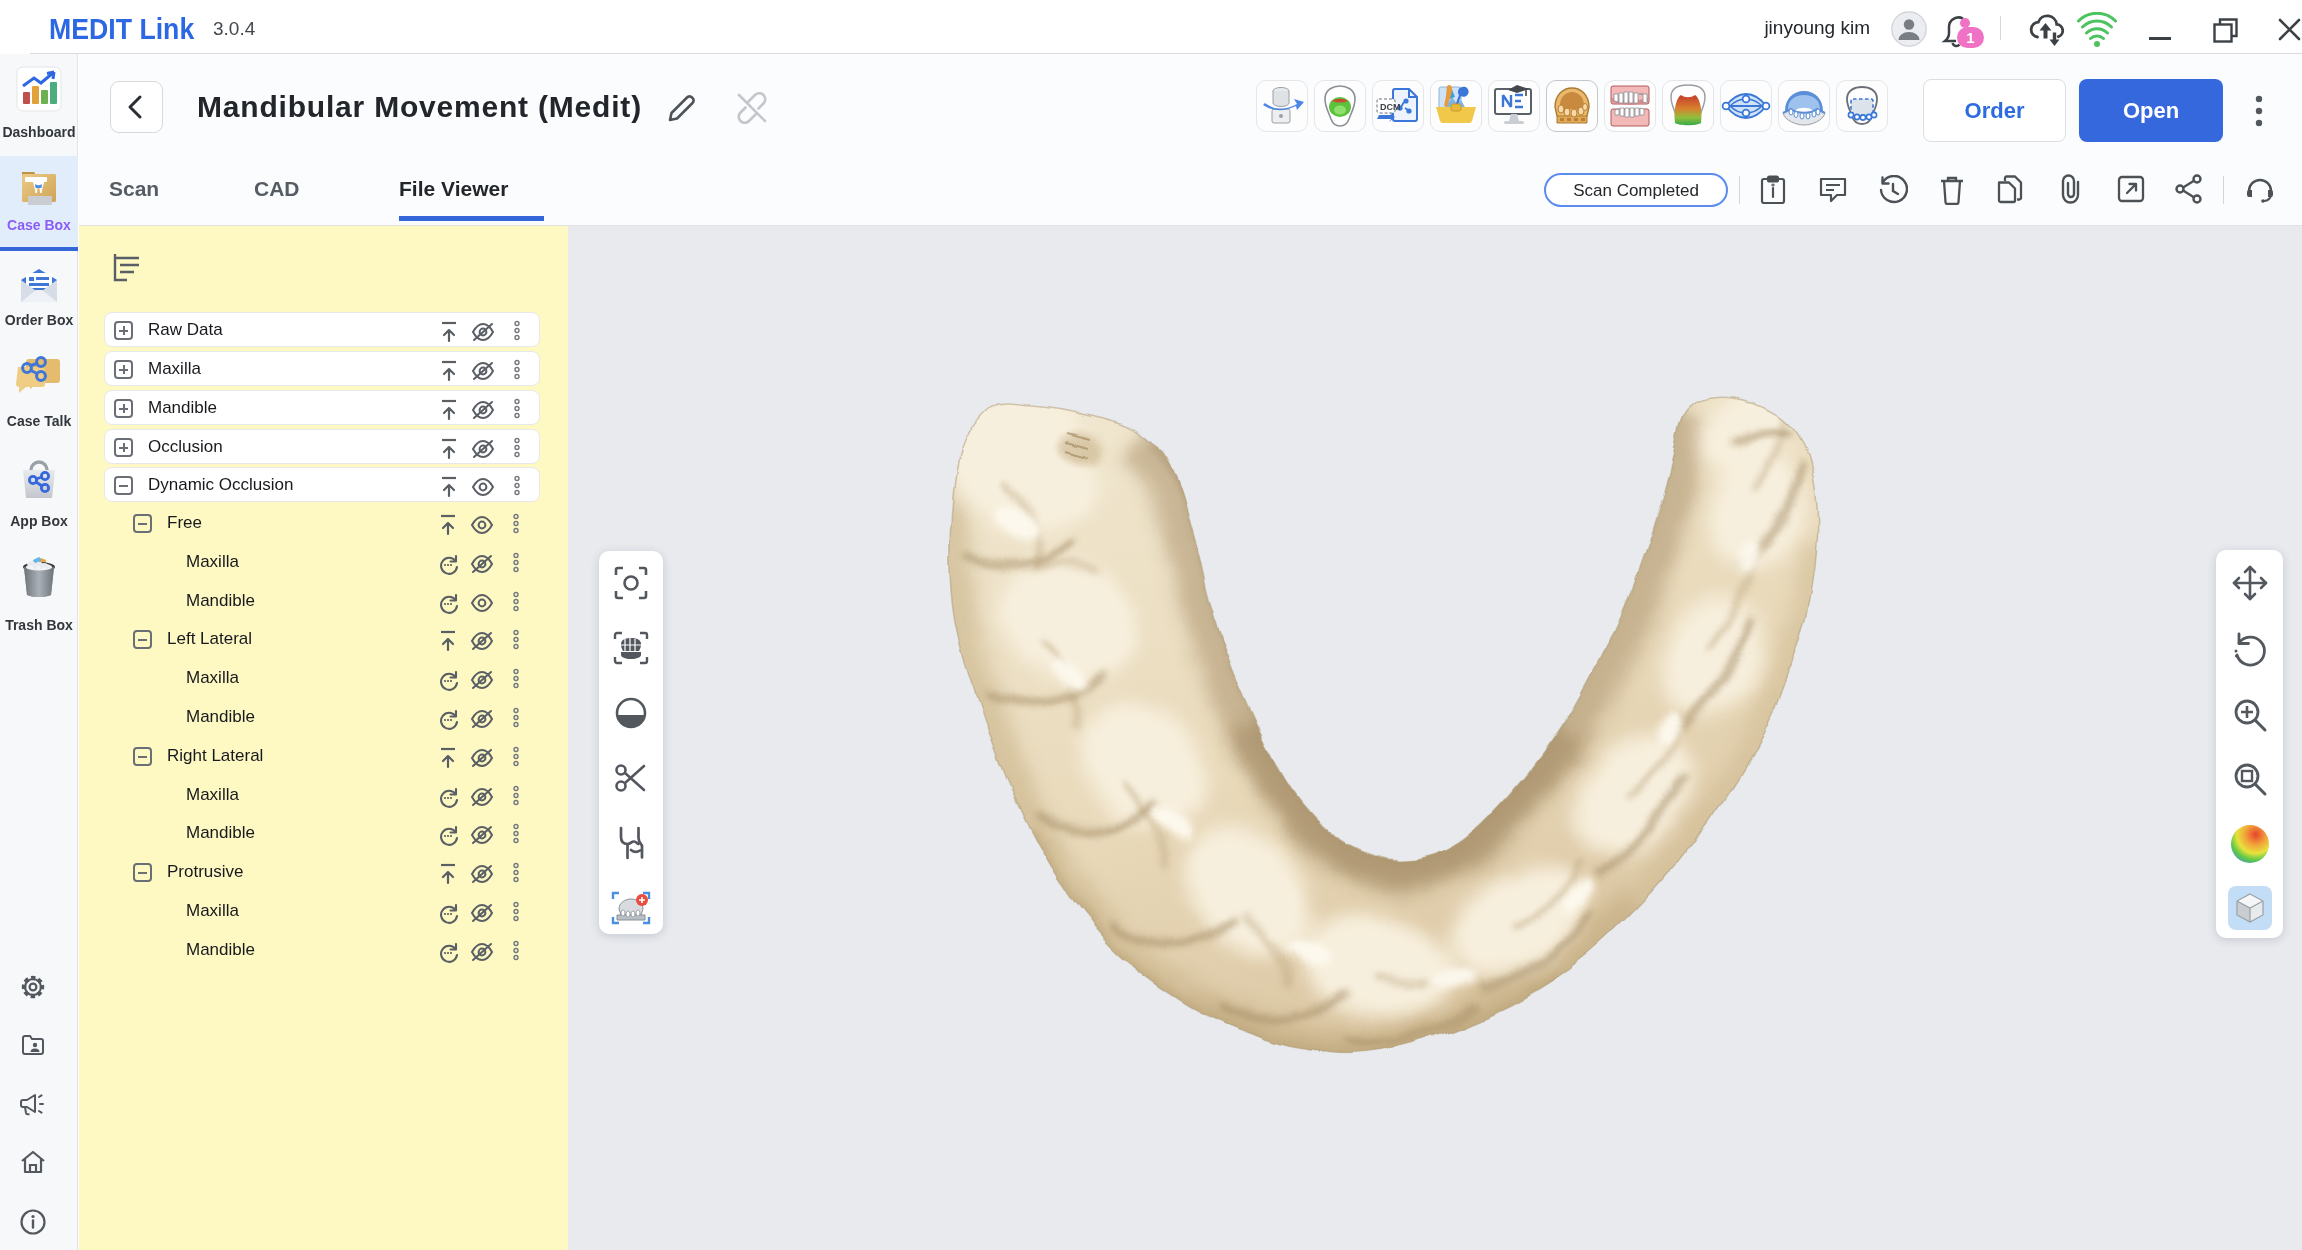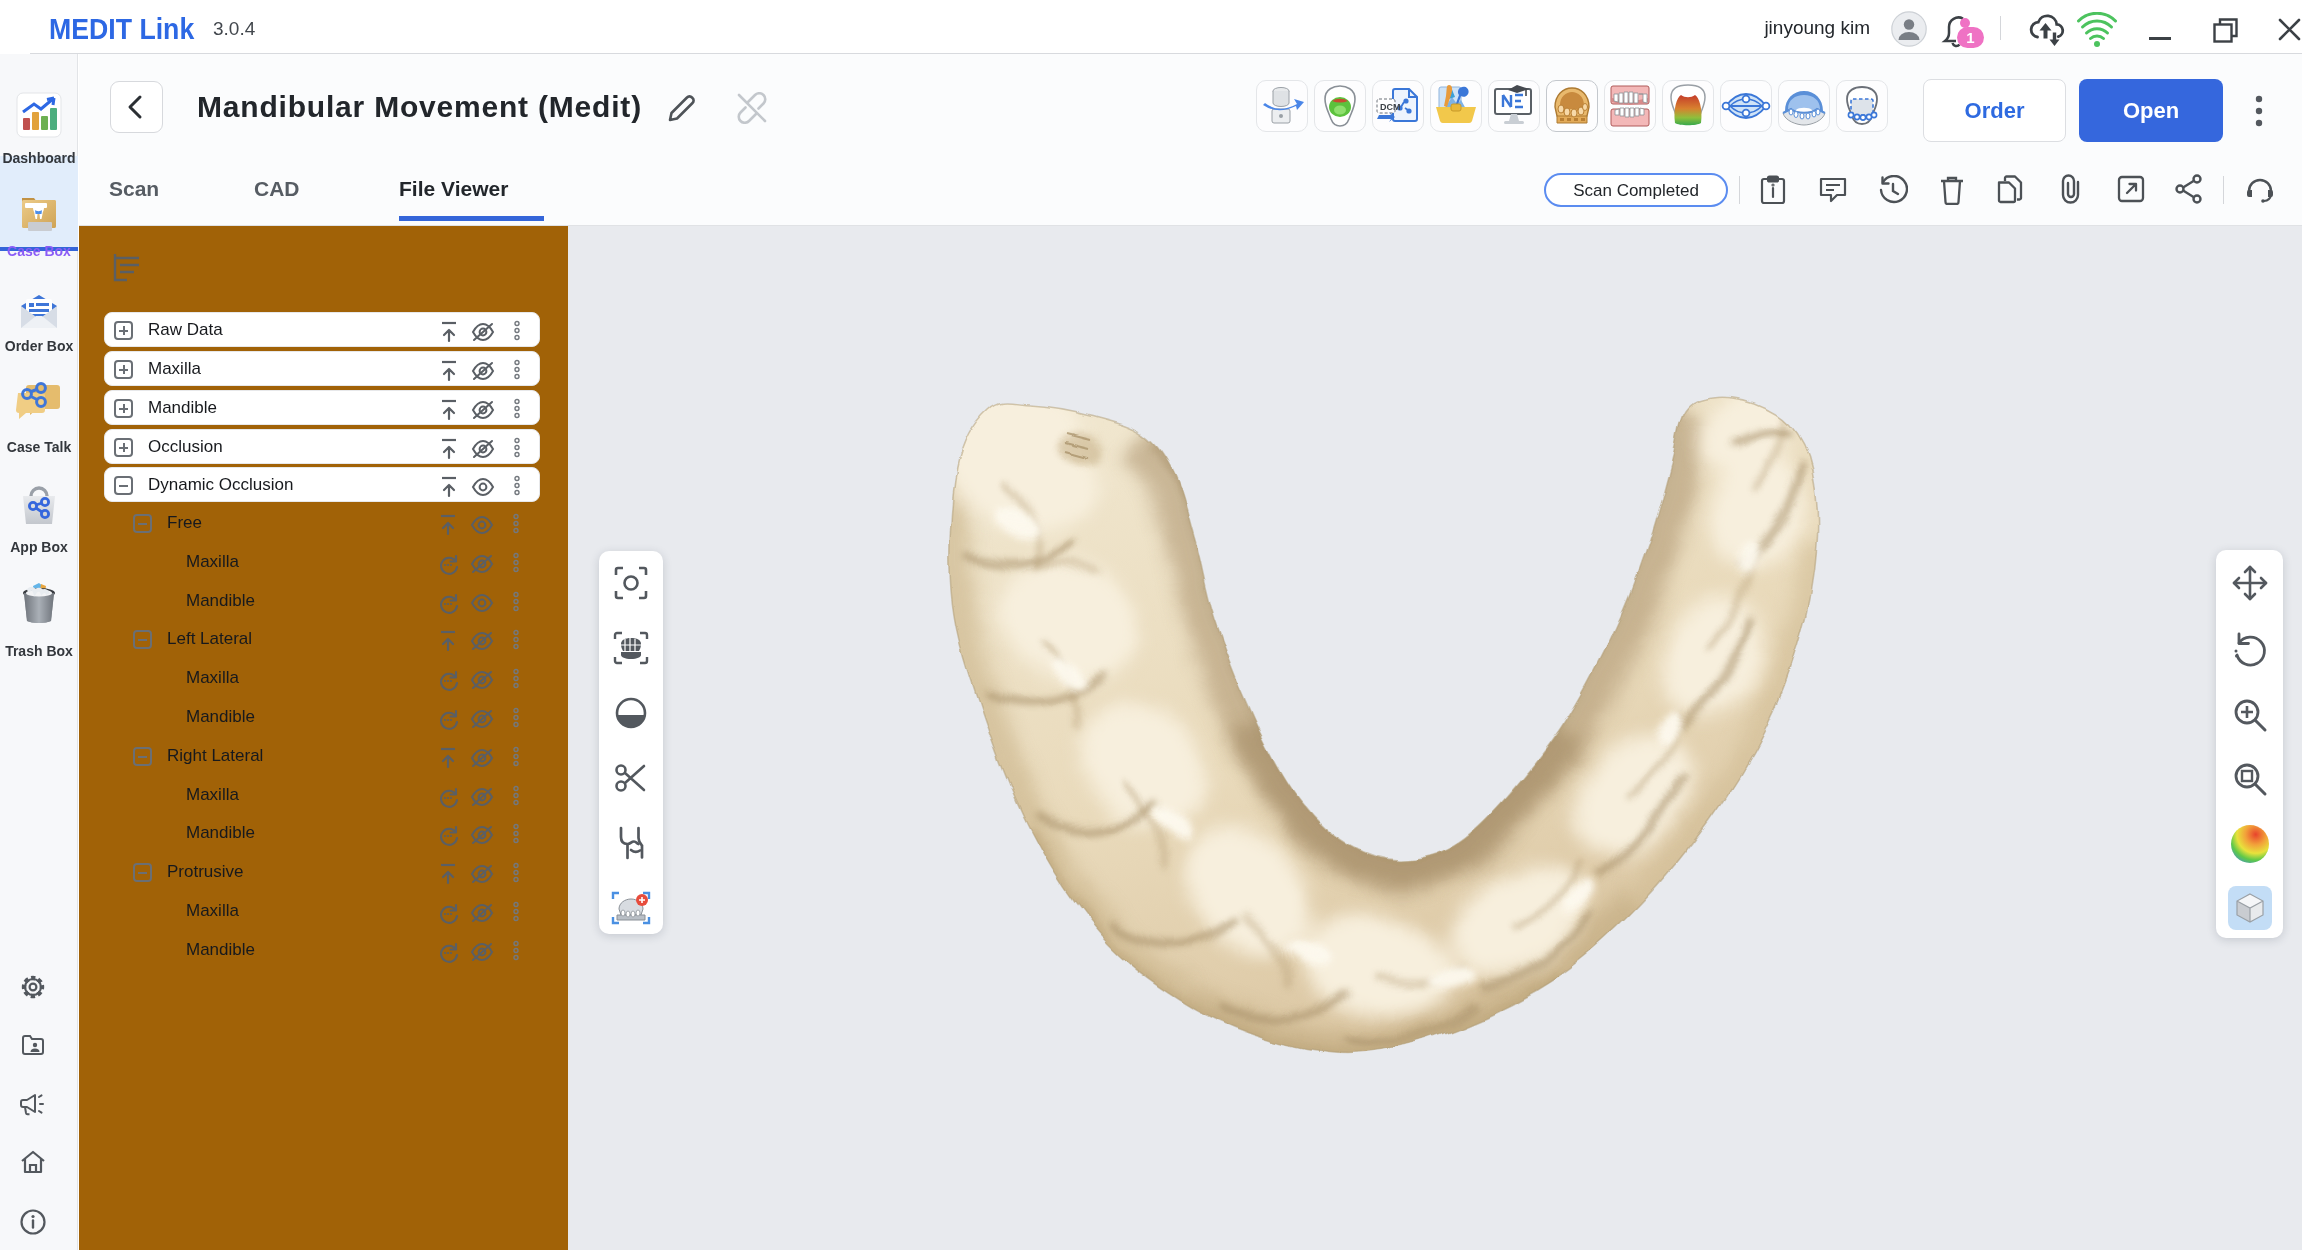--- a/index.html
+++ b/index.html
@@ -5,37 +5,37 @@
 * { margin:0; padding:0; box-sizing:border-box; }
 html,body { width:2302px; height:1250px; overflow:hidden; font-family:"Liberation Sans",sans-serif; background:#fff; }
 .abs { position:absolute; }
 
 #topbar { position:absolute; left:0; top:0; width:2302px; height:54px; background:#fff; border-bottom:1px solid #d8dade;margin-left:30px; }
 #logo { position:absolute; left:19px; top:13px; font-size:29px; font-weight:bold; color:#2d68e4; transform:scaleX(0.92); transform-origin:0 0; white-space:nowrap; }
 #ver { position:absolute; left:183px; top:18px; font-size:19px; color:#42474d; }
 #uname { position:absolute; right:462px; top:17px; font-size:19px; color:#22262b; }
 
 #sidebar { position:absolute; left:0; top:54px; width:78px; height:1196px; background:#f7f8fa; border-right:1px solid #e2e4e7; }
-.sbitem { position:absolute; left:0; width:78px; text-align:center;margin-top:26px; }
+.sbitem { position:absolute; left:0; width:78px; text-align:center; }
 .sblabel { font-size:14px; font-weight:bold; color:#33373c; }
 #casebox-sel { position:absolute; left:0; top:102px; width:78px; height:95px; background:#e1edfb; border-bottom:4px solid #3465d9; }
 
 #hdr { position:absolute; left:79px; top:54px; width:2223px; height:172px; background:#fbfcfd; border-bottom:1px solid #e0e2e5;padding-left:24px; }
 #backbtn { position:absolute; left:31px; top:27px; width:53px; height:52px; background:#fff; border:1px solid #d7d9dd; border-radius:9px; }
 #title { position:absolute; left:118px; top:36px; font-size:30px; font-weight:bold; color:#22262b; letter-spacing:0.8px; }
 .appicon { position:absolute; top:26px; width:52px; height:52px; background:#fdfdfe; border:1px solid #e4e6e9; border-radius:10px; }
 #orderbtn { position:absolute; left:1844px; top:25px; width:143px; height:63px; background:#fff; border:1px solid #dcdee2; border-radius:8px; color:#2e6ae0; font-size:22px; font-weight:bold; text-align:center; line-height:61px; }
 #openbtn { position:absolute; left:2000px; top:25px; width:144px; height:63px; background:#3567dd; border-radius:8px; color:#fff; font-size:22px; font-weight:bold; text-align:center; line-height:63px; }
 
 .tab { position:absolute; top:123px; width:145px; font-size:21px; font-weight:bold; color:#565c63; }
 #tab-active { color:#22262b; }
 #tabline { position:absolute; left:320px; top:162px; width:145px; height:5px; background:#3465d9; }
 #pill { position:absolute; left:1465px; top:119px; width:184px; height:34px; border:2px solid #5b8cf0; border-radius:17px; background:#fff; font-size:17px; color:#23262a; text-align:center; line-height:31px; }
 
-#treepanel { position:absolute; left:79px; top:226px; width:489px; height:1024px; background:#a16207; }
+#treepanel { position:absolute; left:79px; top:226px; width:489px; height:1024px; background:#fef9c3; }
 #viewer { position:absolute; left:568px; top:226px; width:1734px; height:1024px; background:#e8eaee; }
 .trow { position:absolute; left:25px; width:436px; height:35px; }
 .trow.boxed { background:#fff; border:1px solid #e7e8ea; border-radius:8px; }
 .tlabel { position:absolute; top:7px; font-size:17px; color:#17191d; }
 .expbox { position:absolute; top:8px; width:19px; height:19px; border:2px solid #6a6f75; border-radius:4px; }
 .expbox:before { content:""; position:absolute; left:3px; top:6.5px; width:9px; height:2px; background:#6a6f75; }
 .expbox.plus:after { content:""; position:absolute; left:6.5px; top:3px; width:2px; height:9px; background:#6a6f75; }
 .ricon { position:absolute; top:7px; }
 
 #ltool { position:absolute; left:31px; top:325px; width:64px; height:383px; background:#fff; border-radius:10px; box-shadow:0 2px 10px rgba(40,50,70,.18); }

